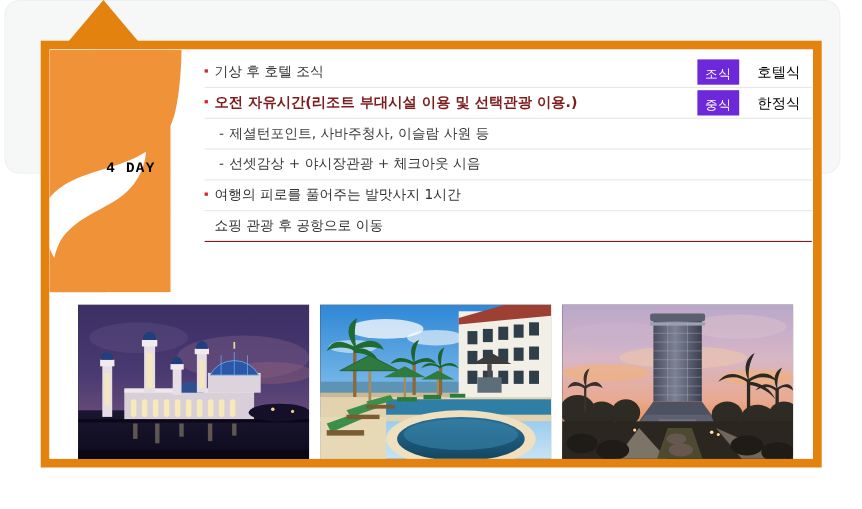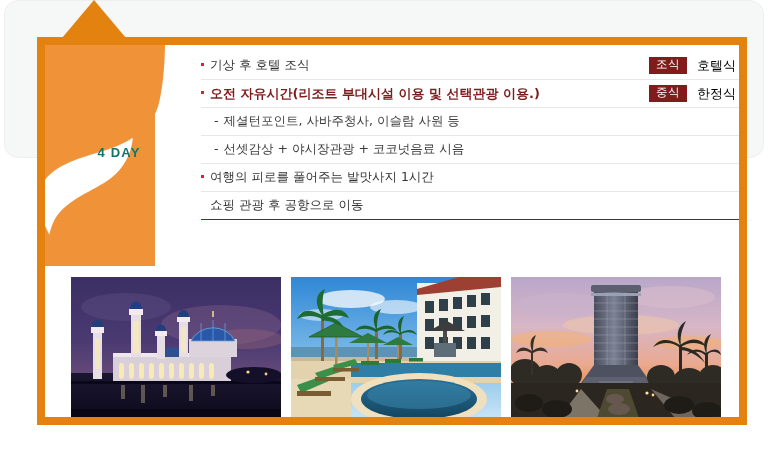--- a/index.html
+++ b/index.html
@@ -70,36 +70,37 @@
     z-index: 3;
   }
   .day-badge svg { display: block; }
 
   .day-badge-label {
     position: absolute;
     left: 0;
     top: 100px;
     width: 148px;
     text-align: center;
-    color: #0f766e;
+    color: #000000;
     font-size: 13px;
     font-weight: bold;
     letter-spacing: 1.2px;
-    font-family: Liberation Sans, sans-serif;
+    font-family: Liberation Mono, monospace;
     z-index: 4;
     pointer-events: none;
   }
 
   
   .itinerary {
     position: absolute;
-    left: 156px;
+    left: 141px;
     top: 7px;
     width: 552px;
     z-index: 2;
+    text-align: center;
   }
 
   .itin-row {
     position: relative;
     height: 28px;
     border-bottom: 1px solid #e7e7e7;
     display: flex;
     align-items: center;
   }
   .itin-row:last-child { border-bottom: 1px solid #7f1d1d; }
@@ -135,24 +136,24 @@
   }
 
   
   .meal {
     display: flex;
     align-items: center;
     flex: 0 0 auto;
     margin-right: 4px;
   }
   .meal-tag {
-    background: #7f1d1d;
+    background: #6d28d9;
     color: #ffffff;
     font-size: 11.5px;
-    padding: 2px 7px 3px 7px;
+    padding: 8px 7px 3px 7px;
     line-height: 1;
     margin-right: 10px;
     letter-spacing: 0.5px;
   }
   .meal-value {
     font-size: 13px;
     color: #000000;
     min-width: 52px;
   }
 
@@ -227,21 +228,21 @@
       <div class="itin-row">
         <span class="row-text sub">
           <span class="dash">-</span>
           <span>제셜턴포인트, 사바주청사, 이슬람 사원 등</span>
         </span>
       </div>
 
       <div class="itin-row">
         <span class="row-text sub">
           <span class="dash">-</span>
-          <span>선셋감상 + 야시장관광 + 코코넛음료 시음</span>
+          <span>선셋감상 + 야시장관광 + 체크아웃 시음</span>
         </span>
       </div>
 
       <div class="itin-row">
         <span class="row-text">
           <span class="bullet"></span>
           <span>여행의 피로를 풀어주는 발맛사지 1시간</span>
         </span>
       </div>
 

